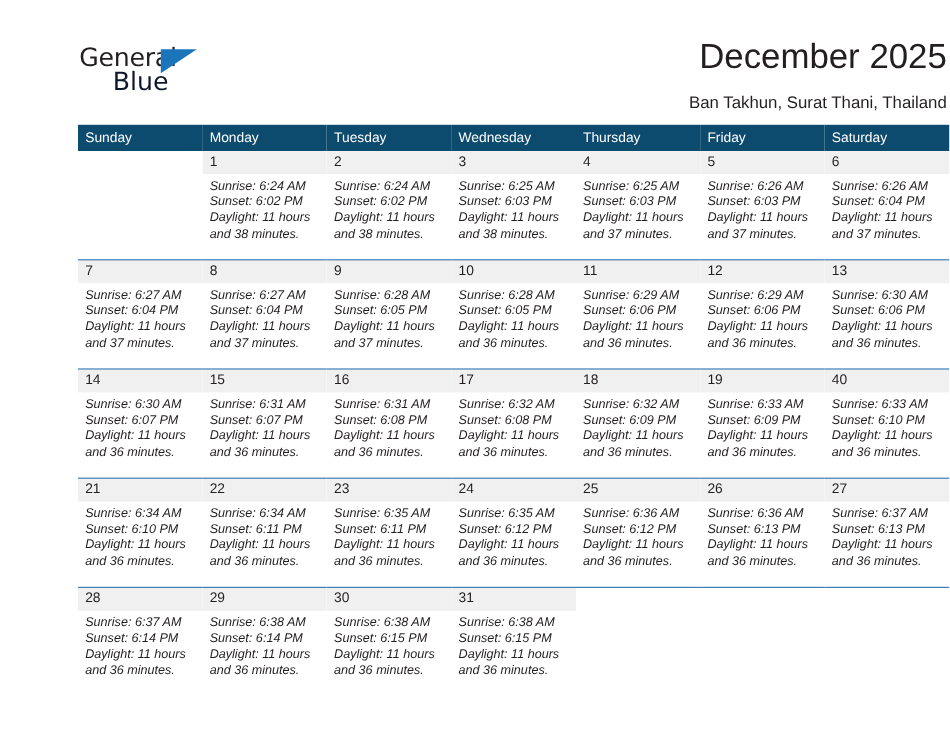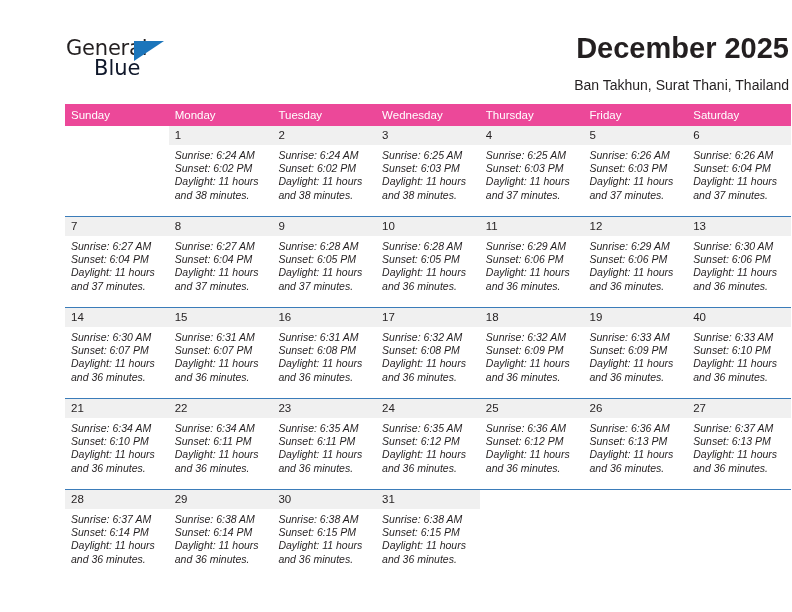--- a/index.html
+++ b/index.html
@@ -65,21 +65,20 @@
     font-family: "DejaVu Sans", sans-serif;
   }
   .title {
     position: absolute;
     right: 35px;
     top: 32px;
     font-size: 29px;
     color: #231f20;
     text-align: right;
     white-space: nowrap;
-    font-weight: bold;
   }
   .subtitle {
     position: absolute;
     right: 35px;
     top: 77px;
     font-size: 14px;
     color: #231f20;
     text-align: right;
     white-space: nowrap;
   }
@@ -89,21 +88,21 @@
     position: absolute;
     left: 33px;
     top: 104px;
     width: 726px;
     border-collapse: collapse;
     table-layout: fixed;
   }
   .calendar col { width: 103.71px; }
 
   thead th {
-    background: #ec4899;
+    background: #0c4a6e;
     color: #ffffff;
     font-size: 11.5px;
     font-weight: normal;
     text-align: left;
     padding: 5px 0 5px 6px;
     height: 12px;
     border: none;
   }
 
   tbody td {

